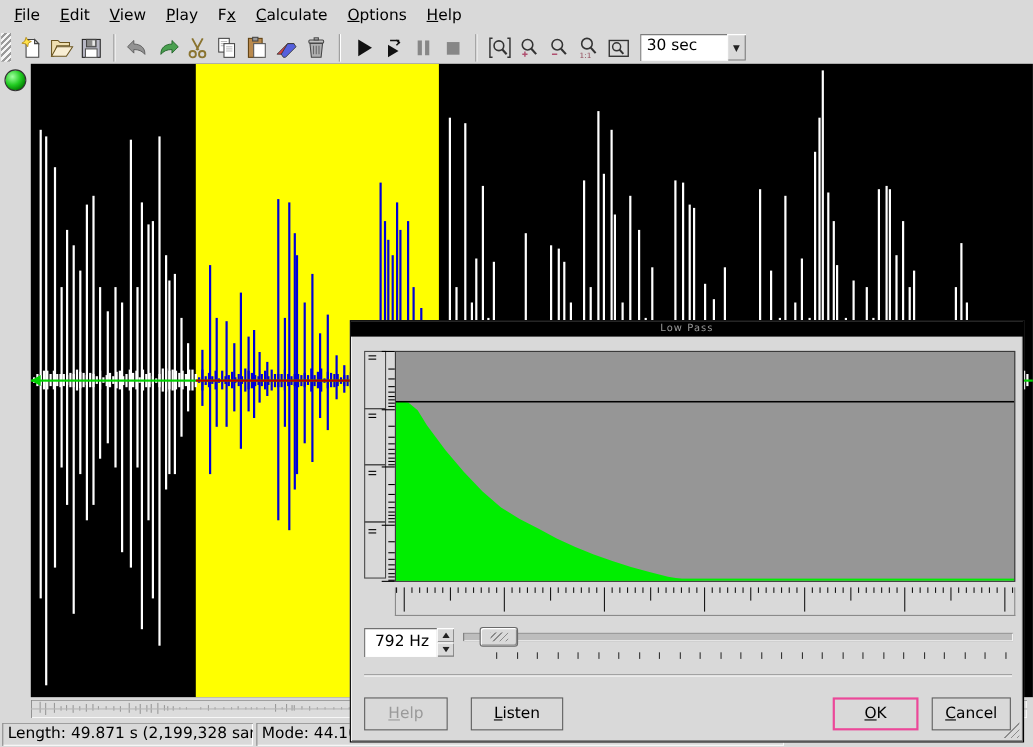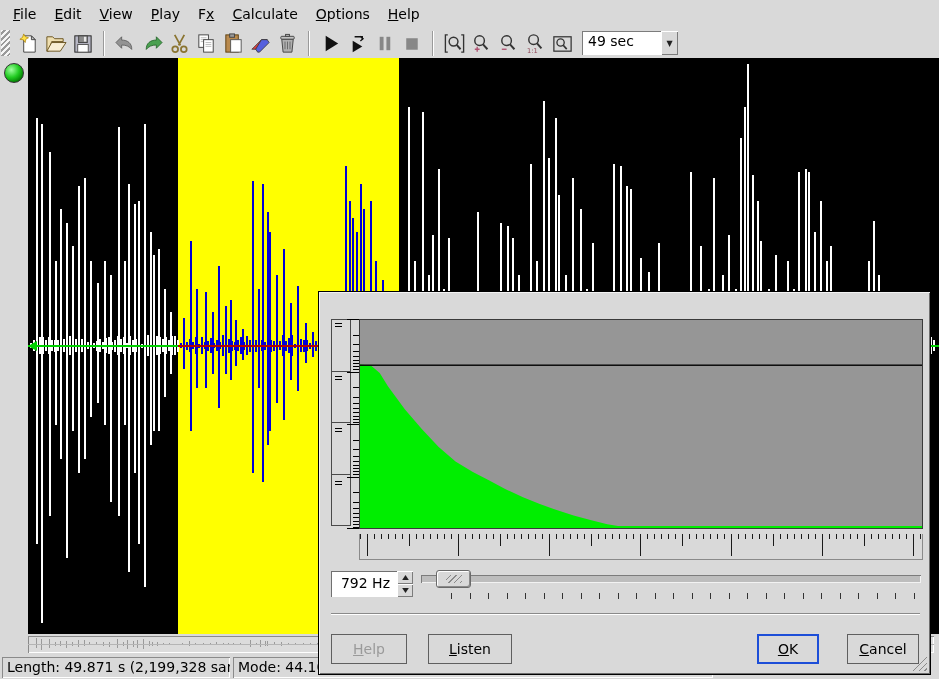--- a/index.html
+++ b/index.html
@@ -98,21 +98,21 @@
   #slider-ticks { position:absolute; left:102px; top:287px; width:500px; height:8px; }
   .sl-tick { position:absolute; top:0; width:1px; height:6px; background:#333; }
 
   #dlg-sep { position:absolute; left:12px; top:307px; width:589px; height:2px;
     border-top:1px solid #8a8a8a; border-bottom:1px solid #fff; }
 
   .dlg-btn { position:absolute; top:328px; height:30px; background:#d9d9d9; border:1px solid #5f5f5f;
     font-size:14px; font-family:"DejaVu Sans",sans-serif; text-align:center; line-height:28px; }
   #btn-help   { left:12px;  width:76px; color:#9a9a9a; }
   #btn-listen { left:109px; width:84px; }
-  #btn-ok     { left:438px; width:62px; border:2px solid #1d4ed8; line-height:26px; }
+  #btn-ok     { left:438px; width:78px; border:2px solid #ec4899; line-height:26px; }
   #btn-cancel { left:528px; width:72px; }
 
   #dlg-grip { position:absolute; right:3px; bottom:3px; width:15px; height:15px;
     background: repeating-linear-gradient(135deg, transparent 0 3px, #8a8a8a 3px 4px);
     clip-path: polygon(100% 0, 100% 100%, 0 100%); }
 </style>
 </head>
 <body>
 
 <div id="app">
@@ -254,21 +254,21 @@
         </div>
         <div class="tb-btn">
           <svg viewBox="0 0 24 24">
             <rect x="3" y="5" width="18" height="15" fill="none" stroke="#333" stroke-width="1.3"></rect>
             <circle cx="10" cy="11" r="3.8" fill="none" stroke="#333" stroke-width="1.4"></circle>
             <path d="M12.8 13.8l3.6 4" stroke="#333" stroke-width="1.8"></path>
           </svg>
         </div>
       </div>
     <div id="combo">
-      <div id="combo-field">49 sec</div>
+      <div id="combo-field">30 sec</div>
       <div id="combo-btn">
         <span>▼</span>
       </div>
     </div>
   </div>
 
   <div id="main">
     <div id="left-panel">
       <div id="rec-led"></div>
     </div>
@@ -853,20 +853,21 @@
         <div style="position: absolute; left: 0px; right: 0px; top: 8px; height: 1px; background: rgb(181, 181, 181);"></div>
       </div>
   </div>
 
   <div id="statusbar">
     <div id="status-length" class="status-panel">Length: 49.871 s (2,199,328 samples)</div>
     <div id="status-mode" class="status-panel">Mode: 44.100</div>
   </div>
 
   <div id="dialog">
+    <div id="dlg-title">Low Pass</div>
     <div id="dlg-body">
       <div id="vruler">
           <div class="vr-sec" style="top: 0px; height: 52.5px;"></div>
           <div class="vr-label" style="left: 4px; top: 4px;"></div>
           <div class="vr-tick" style="top: 0px; width: 12px;"></div>
           <div class="vr-tick" style="top: 15.8px; width: 6px;"></div>
           <div class="vr-tick" style="top: 25px; width: 6px;"></div>
           <div class="vr-tick" style="top: 31.6px; width: 6px;"></div>
           <div class="vr-tick" style="top: 36.7px; width: 6px;"></div>
           <div class="vr-tick" style="top: 40.9px; width: 6px;"></div>

